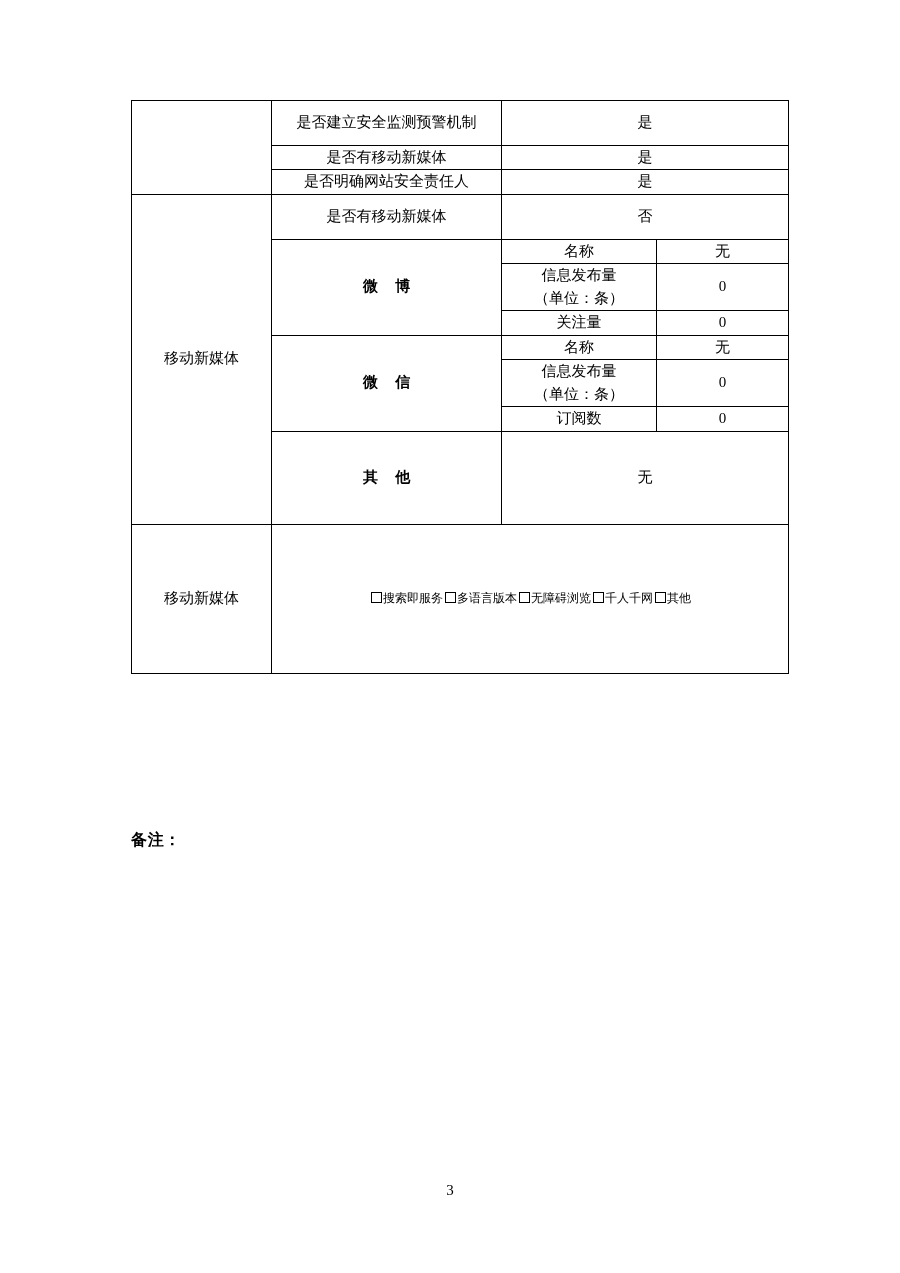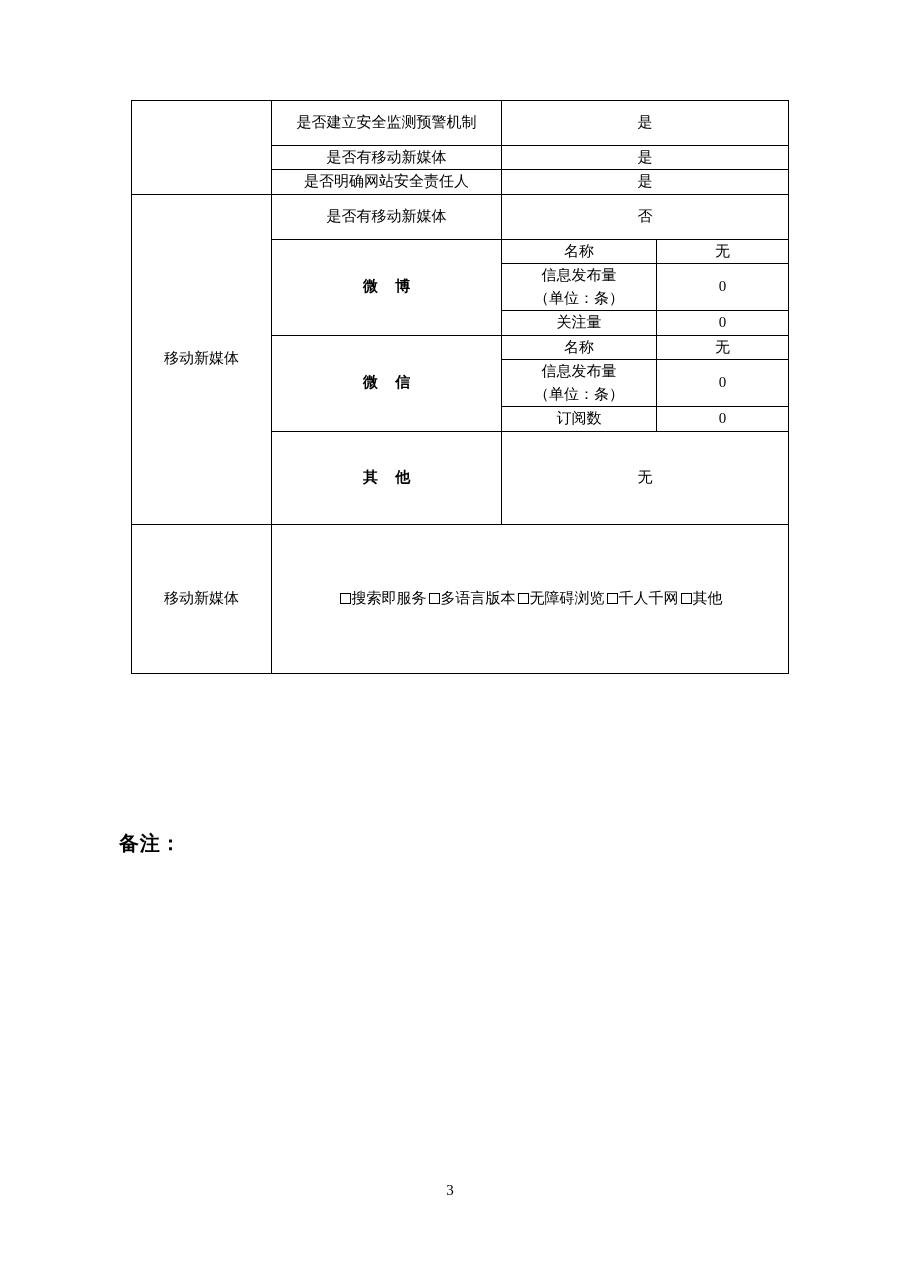--- a/index.html
+++ b/index.html
@@ -56,38 +56,38 @@
     padding-left: 0.45em;
     font-weight: bold;
   }
   .innovation-row td {
     height: 148px;
     vertical-align: middle;
   }
   .checkline {
     display: block;
     text-align: center;
-    font-size: 15px;
+    font-size: 12px;
     white-space: nowrap;
   }
   .cb {
     display: inline-block;
     width: 11px;
     height: 11px;
     border: 1.4px solid #000000;
     margin: 0 1px 0 2px;
     vertical-align: -1px;
     box-sizing: border-box;
     background: #fff;
   }
   .note {
     position: absolute;
-    left: 119px;
+    left: 131px;
     top: 830px;
-    font-size: 20px;
+    font-size: 16px;
     font-weight: bold;
     letter-spacing: 0.04em;
   }
   .page-number {
     position: absolute;
     left: 0;
     right: 0;
     top: 1182px;
     text-align: center;
     font-size: 15px;

